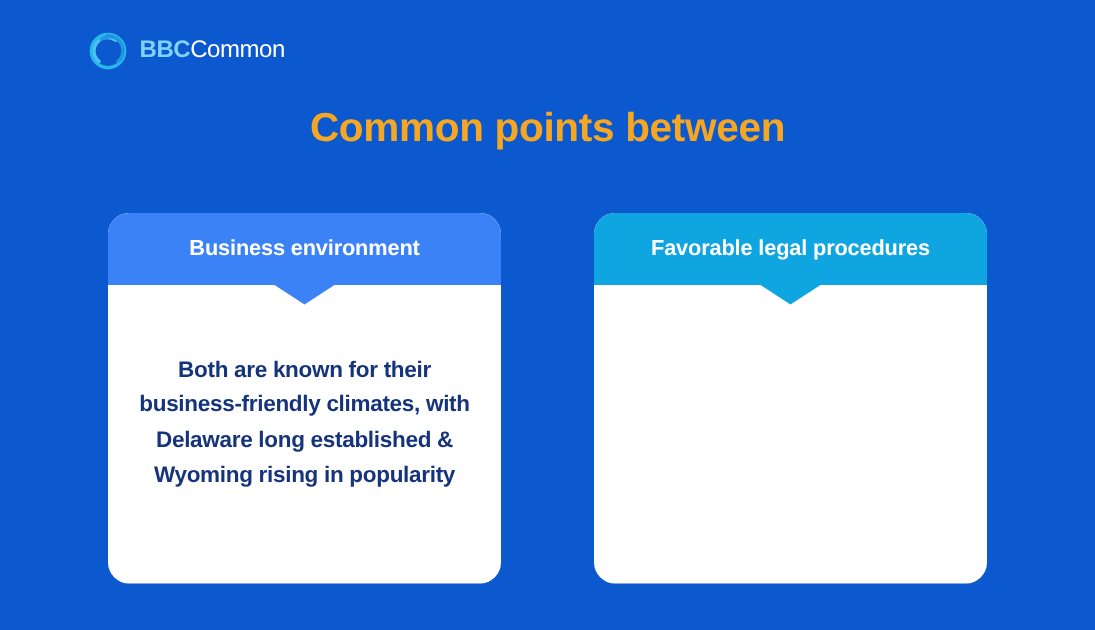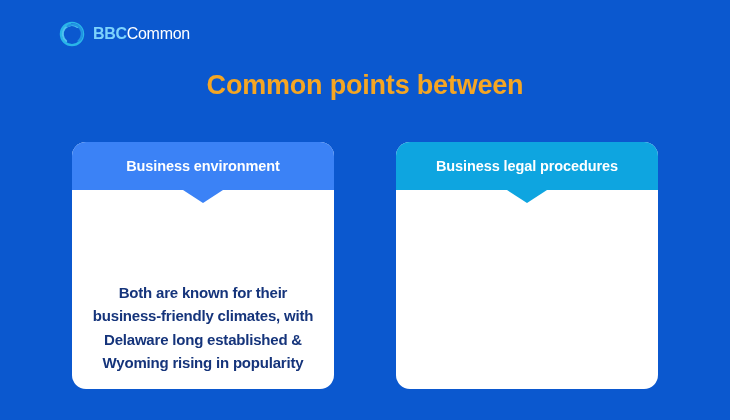--- a/index.html
+++ b/index.html
@@ -107,21 +107,21 @@
     transform: translateX(-50%);
     width: 0;
     height: 0;
     border-left: 20px solid transparent;
     border-right: 20px solid transparent;
     z-index: 1;
   }
   .card-body {
     flex: 1 1 auto;
     display: flex;
-    align-items: flex-end;
+    align-items: flex-start;
     justify-content: center;
     padding: 30px 12px 0 12px;
     box-sizing: border-box;
   }
   .card-body-text {
     color: #15347b;
     font-size: 15px;
     font-weight: bold;
     line-height: 1.55;
     text-align: center;
@@ -164,18 +164,18 @@
       <span class="card-header-label">Business environment</span>
       <span class="notch"></span>
     </div>
     <div class="card-body">
       <p class="card-body-text">Both are known for their business-friendly climates, with Delaware long established &amp; Wyoming rising in popularity</p>
     </div>
   </div>
 
   <div class="card card-right">
     <div class="card-header">
-      <span class="card-header-label">Business legal procedures</span>
+      <span class="card-header-label">Favorable legal procedures</span>
       <span class="notch"></span>
     </div>
   </div>
 
 </div>
 
 </body></html>

